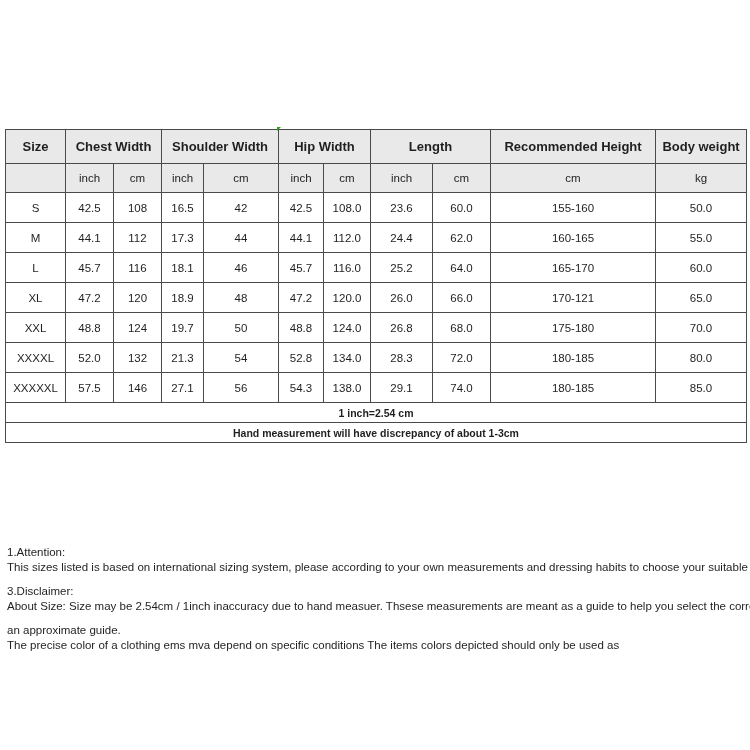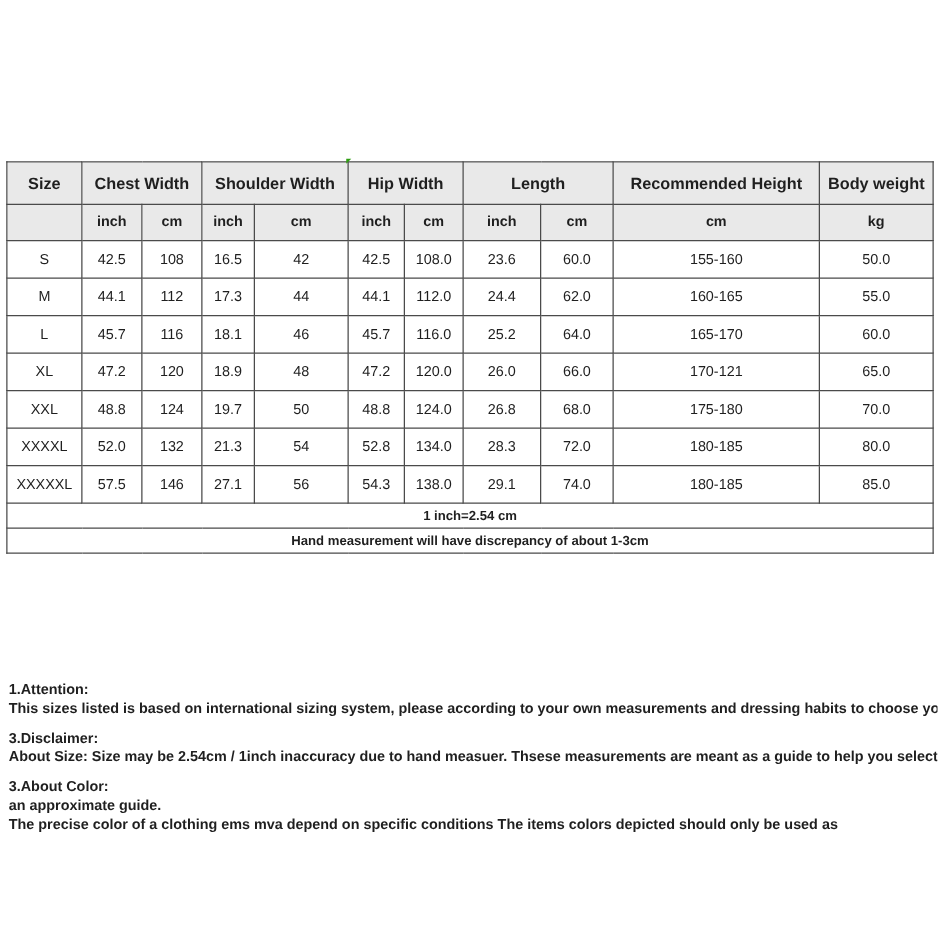--- a/index.html
+++ b/index.html
@@ -33,21 +33,21 @@
   }
   .size-chart thead th{background:var(--header-bg);}
   .size-chart tr.group-row th{
     height:33px;
     font-size:13px;
     font-weight:bold;
   }
   .size-chart tr.unit-row th{
     height:28px;
     font-size:11.5px;
-    font-weight:bold;
+    font-weight:normal;
   }
   .size-chart tbody td{
     height:29px;
     font-size:11.5px;
     background:#ffffff;
   }
   .size-chart tfoot td{
     height:19px;
     font-family:Liberation Sans, sans-serif;
     font-weight:bold;
@@ -62,21 +62,21 @@
     border-right:4px solid transparent;
     z-index:2;
   }
   .notes{
     position:absolute;
     left:7px;top:545px;
     width:740px;
     font-size:11.5px;
     line-height:15px;
   }
-  .note-block{margin:0 0 9px 0;font-weight:bold;}
+  .note-block{margin:0 0 9px 0;}
   .note-heading{margin:0;white-space:nowrap;}
   .note-line{margin:0;white-space:nowrap;}
 </style>
 </head>
 <body>
 
 <span class="corner-marker"></span>
 
 <table class="size-chart">
   <colgroup>
@@ -222,17 +222,16 @@
 <div class="notes">
     <div class="note-block">
       <p class="note-heading">1.Attention:</p>
       <p class="note-line">This sizes listed is based on international sizing system, please according to your own measurements and dressing habits to choose your suitable size.</p>
     </div>
     <div class="note-block">
       <p class="note-heading">3.Disclaimer:</p>
       <p class="note-line">About Size: Size may be 2.54cm / 1inch inaccuracy due to hand measuer. Thsese measurements are meant as a guide to help you select the correct size.</p>
     </div>
     <div class="note-block">
-      <p class="note-heading">3.About Color:</p>
       <p class="note-line">an approximate guide.</p>
       <p class="note-line">The precise color of a clothing ems mva depend on specific conditions The items colors depicted should only be used as</p>
     </div>
   </div>
 
 </body></html>

